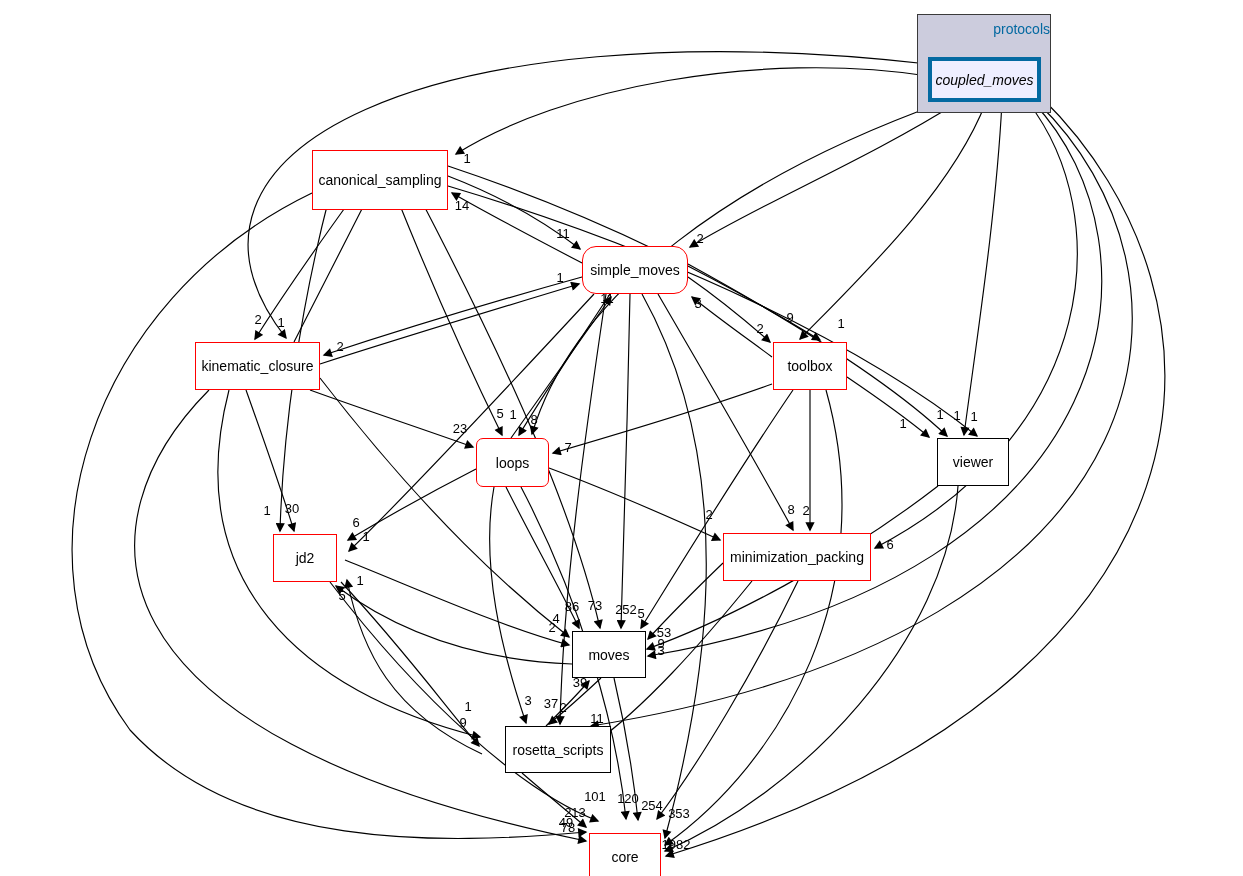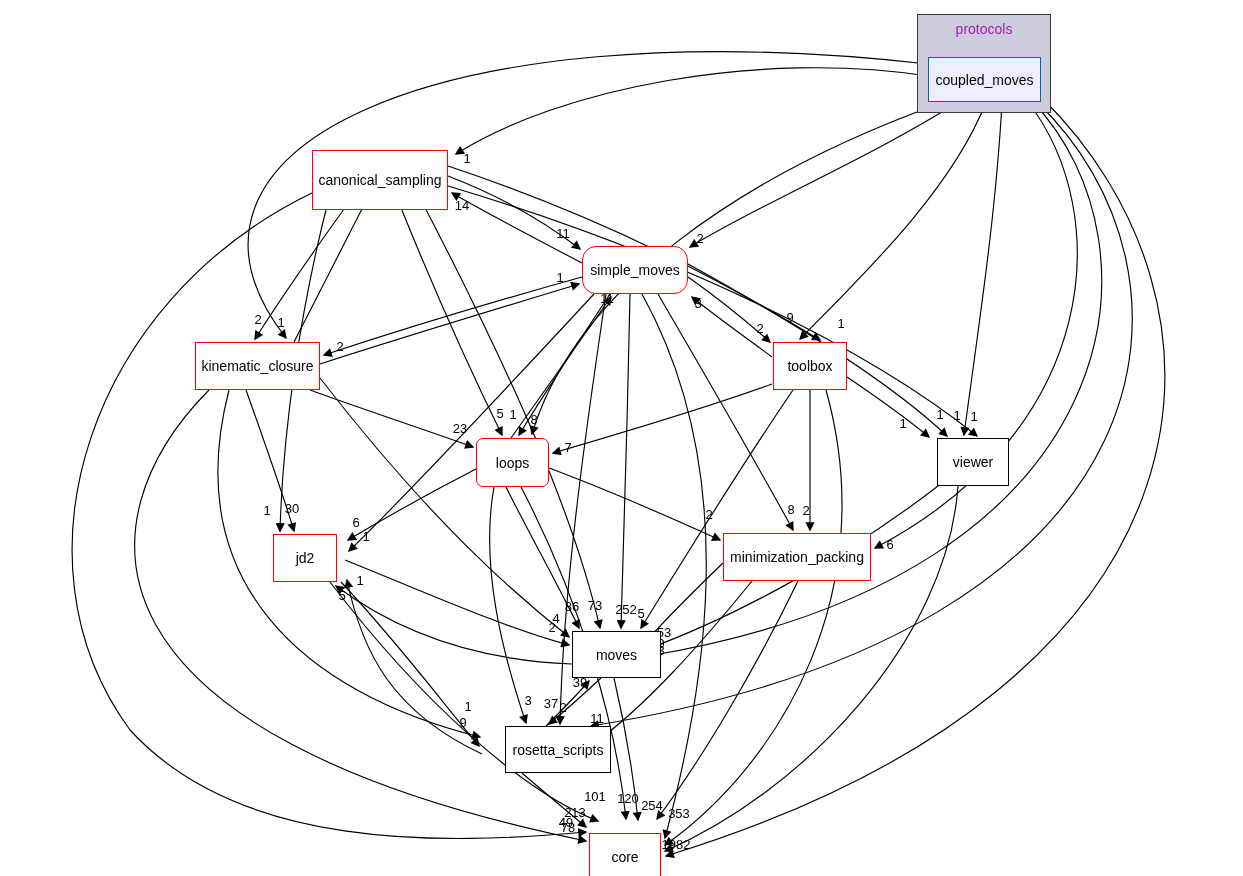--- a/index.html
+++ b/index.html
@@ -4,24 +4,24 @@
 <style>
   html,body{margin:0;padding:0;background:#ffffff;}
   #canvas{position:relative;width:1243px;height:876px;background:#ffffff;overflow:hidden;
           font-family:"Liberation Sans", sans-serif;}
   #edges{position:absolute;left:0;top:0;width:1243px;height:876px;}
   .node{position:absolute;display:flex;align-items:center;justify-content:center;
         background:#ffffff;border:1px solid #000;font-size:14px;color:#000;
         box-sizing:border-box;white-space:nowrap;cursor:pointer;}
   .node.red{border-color:#ff0000;}
   #cluster{position:absolute;box-sizing:border-box;border:1px solid #3a3a3a;}
-  #cluster .cluster-label{position:absolute;top:6px;left:0;width:100%;text-align:center;
-        font-size:14px;color:#a21caf;}
+  #cluster .cluster-label{position:absolute;top:6px;left:0;width:100%;text-align:right;
+        font-size:14px;color:#0369a1;}
   #current-node{position:absolute;display:flex;align-items:center;justify-content:center;
-        border:1px solid #0369a1;font-size:14px;box-sizing:border-box;cursor:default;}
+        border:4px solid #0369a1;font-size:14px;box-sizing:border-box;cursor:default;font-style:italic;}
   .edge-label{font-size:13px;fill:#000;}
 </style>
 </head>
 <body>
 
 <div id="canvas">
   <svg id="edges" xmlns="http://www.w3.org/2000/svg">
     <defs>
       <marker id="arrow" viewBox="0 0 10 10" refX="8.5" refY="5" markerWidth="10" markerHeight="8" orient="auto">
         <path d="M0,0 L10,5 L0,10 z" fill="#000"></path>
@@ -159,17 +159,17 @@
 
   <div id="node-layer">
       <div class="node red" style="left: 312px; top: 150px; width: 136px; height: 60px;">canonical_sampling</div>
       <div class="node red" style="left: 582px; top: 246px; width: 106px; height: 48px; border-radius: 14px;">simple_moves</div>
       <div class="node red" style="left: 195px; top: 342px; width: 125px; height: 48px;">kinematic_closure</div>
       <div class="node red" style="left: 773px; top: 342px; width: 74px; height: 48px;">toolbox</div>
       <div class="node" style="left: 925px; top: 438px; width: 72px; height: 48px; margin-left: 12px;">viewer</div>
       <div class="node red" style="left: 476px; top: 438px; width: 73px; height: 49px; border-radius: 7px;">loops</div>
       <div class="node red" style="left: 273px; top: 534px; width: 64px; height: 48px;">jd2</div>
       <div class="node red" style="left: 723px; top: 533px; width: 148px; height: 48px;">minimization_packing</div>
-      <div class="node" style="left: 572px; top: 631px; width: 89px; height: 47px;">moves</div>
+      <div class="node" style="left: 572px; top: 631px; width: 74px; height: 47px;">moves</div>
       <div class="node" style="left: 460px; top: 726px; width: 106px; height: 47px; margin-left: 45px;">rosetta_scripts</div>
       <div class="node red" style="left: 589px; top: 822px; width: 72px; height: 48px; margin-top: 11px;">core</div>
     </div>
 </div>
 
 </body></html>

